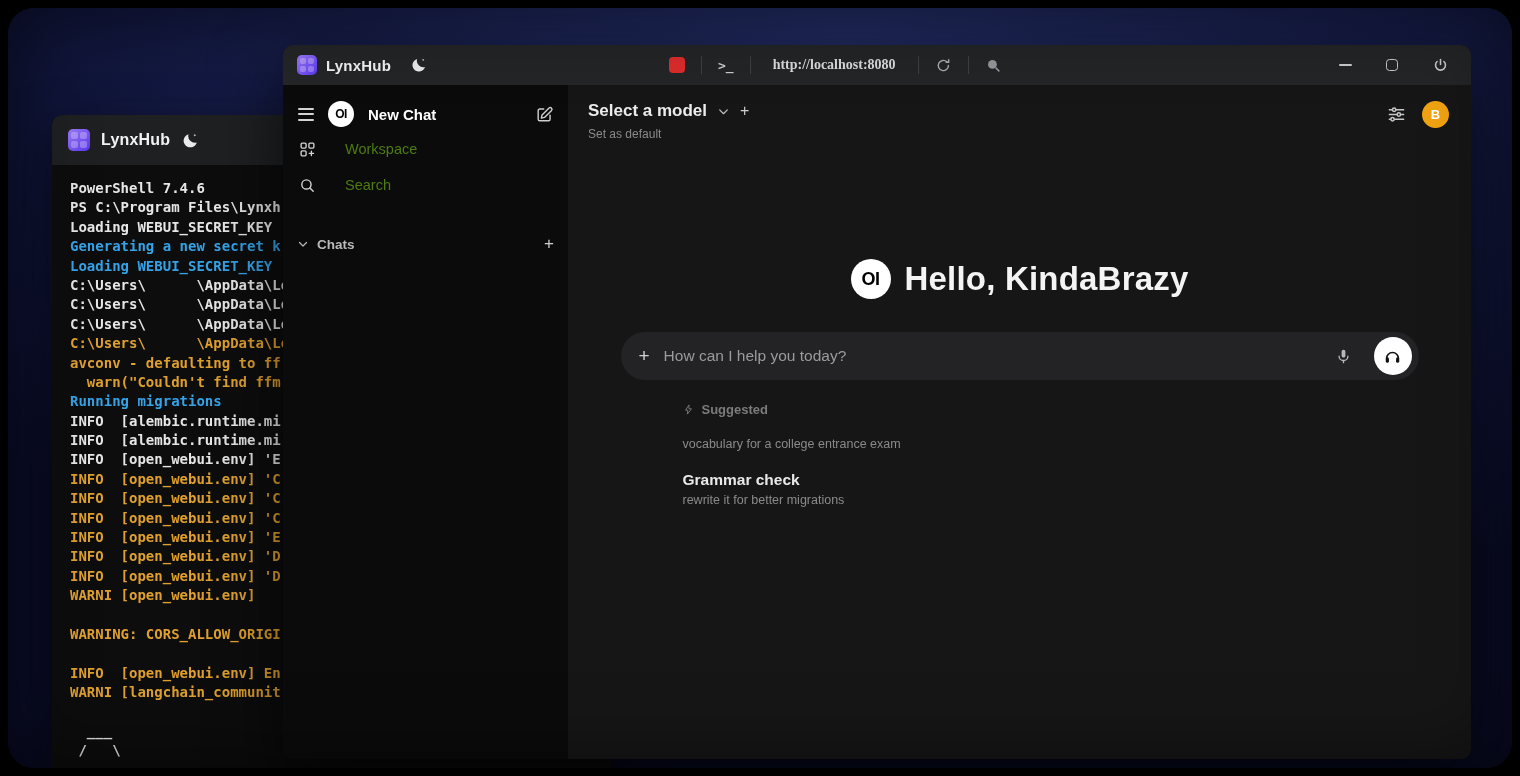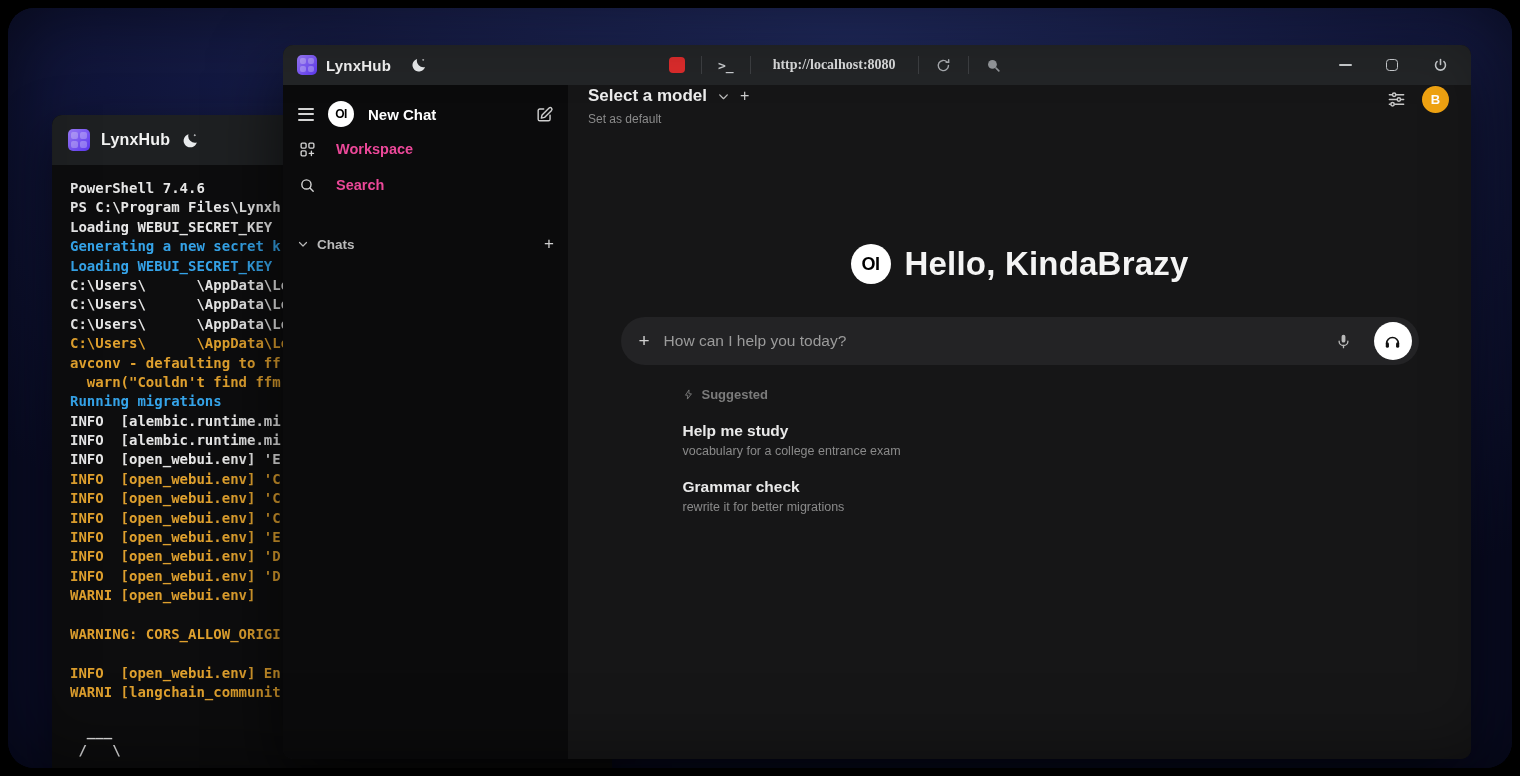--- a/index.html
+++ b/index.html
@@ -59,29 +59,29 @@
 
   
   .sidebar { width:285px; background:#0b0b0c; padding:12px 14px; flex:none; }
   .sb-row { display:flex; align-items:center; color:#d9d9d9; }
   .sb-top { gap:14px; height:34px; }
   .oi-circle { background:#ffffff; border-radius:50%; display:flex; align-items:center; justify-content:center; }
   .oi-circle span { color:#000; font-weight:800; letter-spacing:-.5px; }
   .oi-sm { width:26px; height:26px; } .oi-sm span { font-size:12px; }
   .sb-newchat { color:#fff; font-weight:700; font-size:15px; }
   .sb-edit { margin-left:auto; color:#cfcfcf; }
-  .sb-item { gap:20px; height:36px; padding:0 2px; border-radius:8px; font-size:14.5px; font-weight:700; color:#ec4899; }
+  .sb-item { gap:29px; height:36px; padding:0 2px; border-radius:8px; font-size:14.5px; font-weight:400; color:#4d7c0f; }
   .sb-chats { margin-top:26px; height:30px; gap:8px; color:#b9b9b9; font-size:13.5px; font-weight:600; }
   .sb-plus { margin-left:auto; color:#cfcfcf; font-size:17px; font-weight:400; }
   .ham { display:flex; flex-direction:column; gap:3.5px; width:17px; padding-left:1px; }
   .ham i { height:2px; background:#d4d4d4; border-radius:1px; }
 
   
   .main { flex:1; display:flex; flex-direction:column; background:#161617; }
-  .main-header { display:flex; align-items:flex-start; padding:1px 22px 0 20px; }
+  .main-header { display:flex; align-items:flex-start; padding:16px 22px 0 20px; }
   .model-select { display:flex; align-items:center; gap:10px; color:#ececec; font-size:17px; font-weight:700; }
   .model-plus { color:#cfcfcf; font-size:16px; font-weight:400; }
   .set-default { color:#8b8b8b; font-size:12px; margin-top:6px; }
   .hdr-right { margin-left:auto; display:flex; align-items:center; gap:16px; }
   .sliders-ic { color:#c7c7c7; }
   .avatar { width:27px; height:27px; border-radius:50%; background:#f0a312; color:#fff;
     font-size:13px; font-weight:700; display:flex; align-items:center; justify-content:center; }
 
   .center-col { width:798px; margin:118px auto 0; }
   .hello-row { display:flex; align-items:center; justify-content:center; gap:14px; margin-bottom:33px; }
@@ -354,21 +354,20 @@
               <span>
                 <svg width="11" height="13" viewBox="0 0 24 24" fill="none" stroke="#7b7b7b" stroke-width="2" stroke-linejoin="round">
                   <path d="M13 2L5.5 13.5h5L9.5 22l9-11.5h-5.5L13 2z"></path>
                 </svg>
               </span>
               <span>Suggested</span>
             </div>
             <div>
 
                 <div class="sugg-item">
-                  <div class="sugg-title">Help me study</div>
                   <div class="sugg-desc">vocabulary for a college entrance exam</div>
                 </div>
 
 
                 <div class="sugg-item">
                   <div class="sugg-title">Grammar check</div>
                   <div class="sugg-desc">rewrite it for better migrations</div>
                 </div>
               </div>
           </div>

